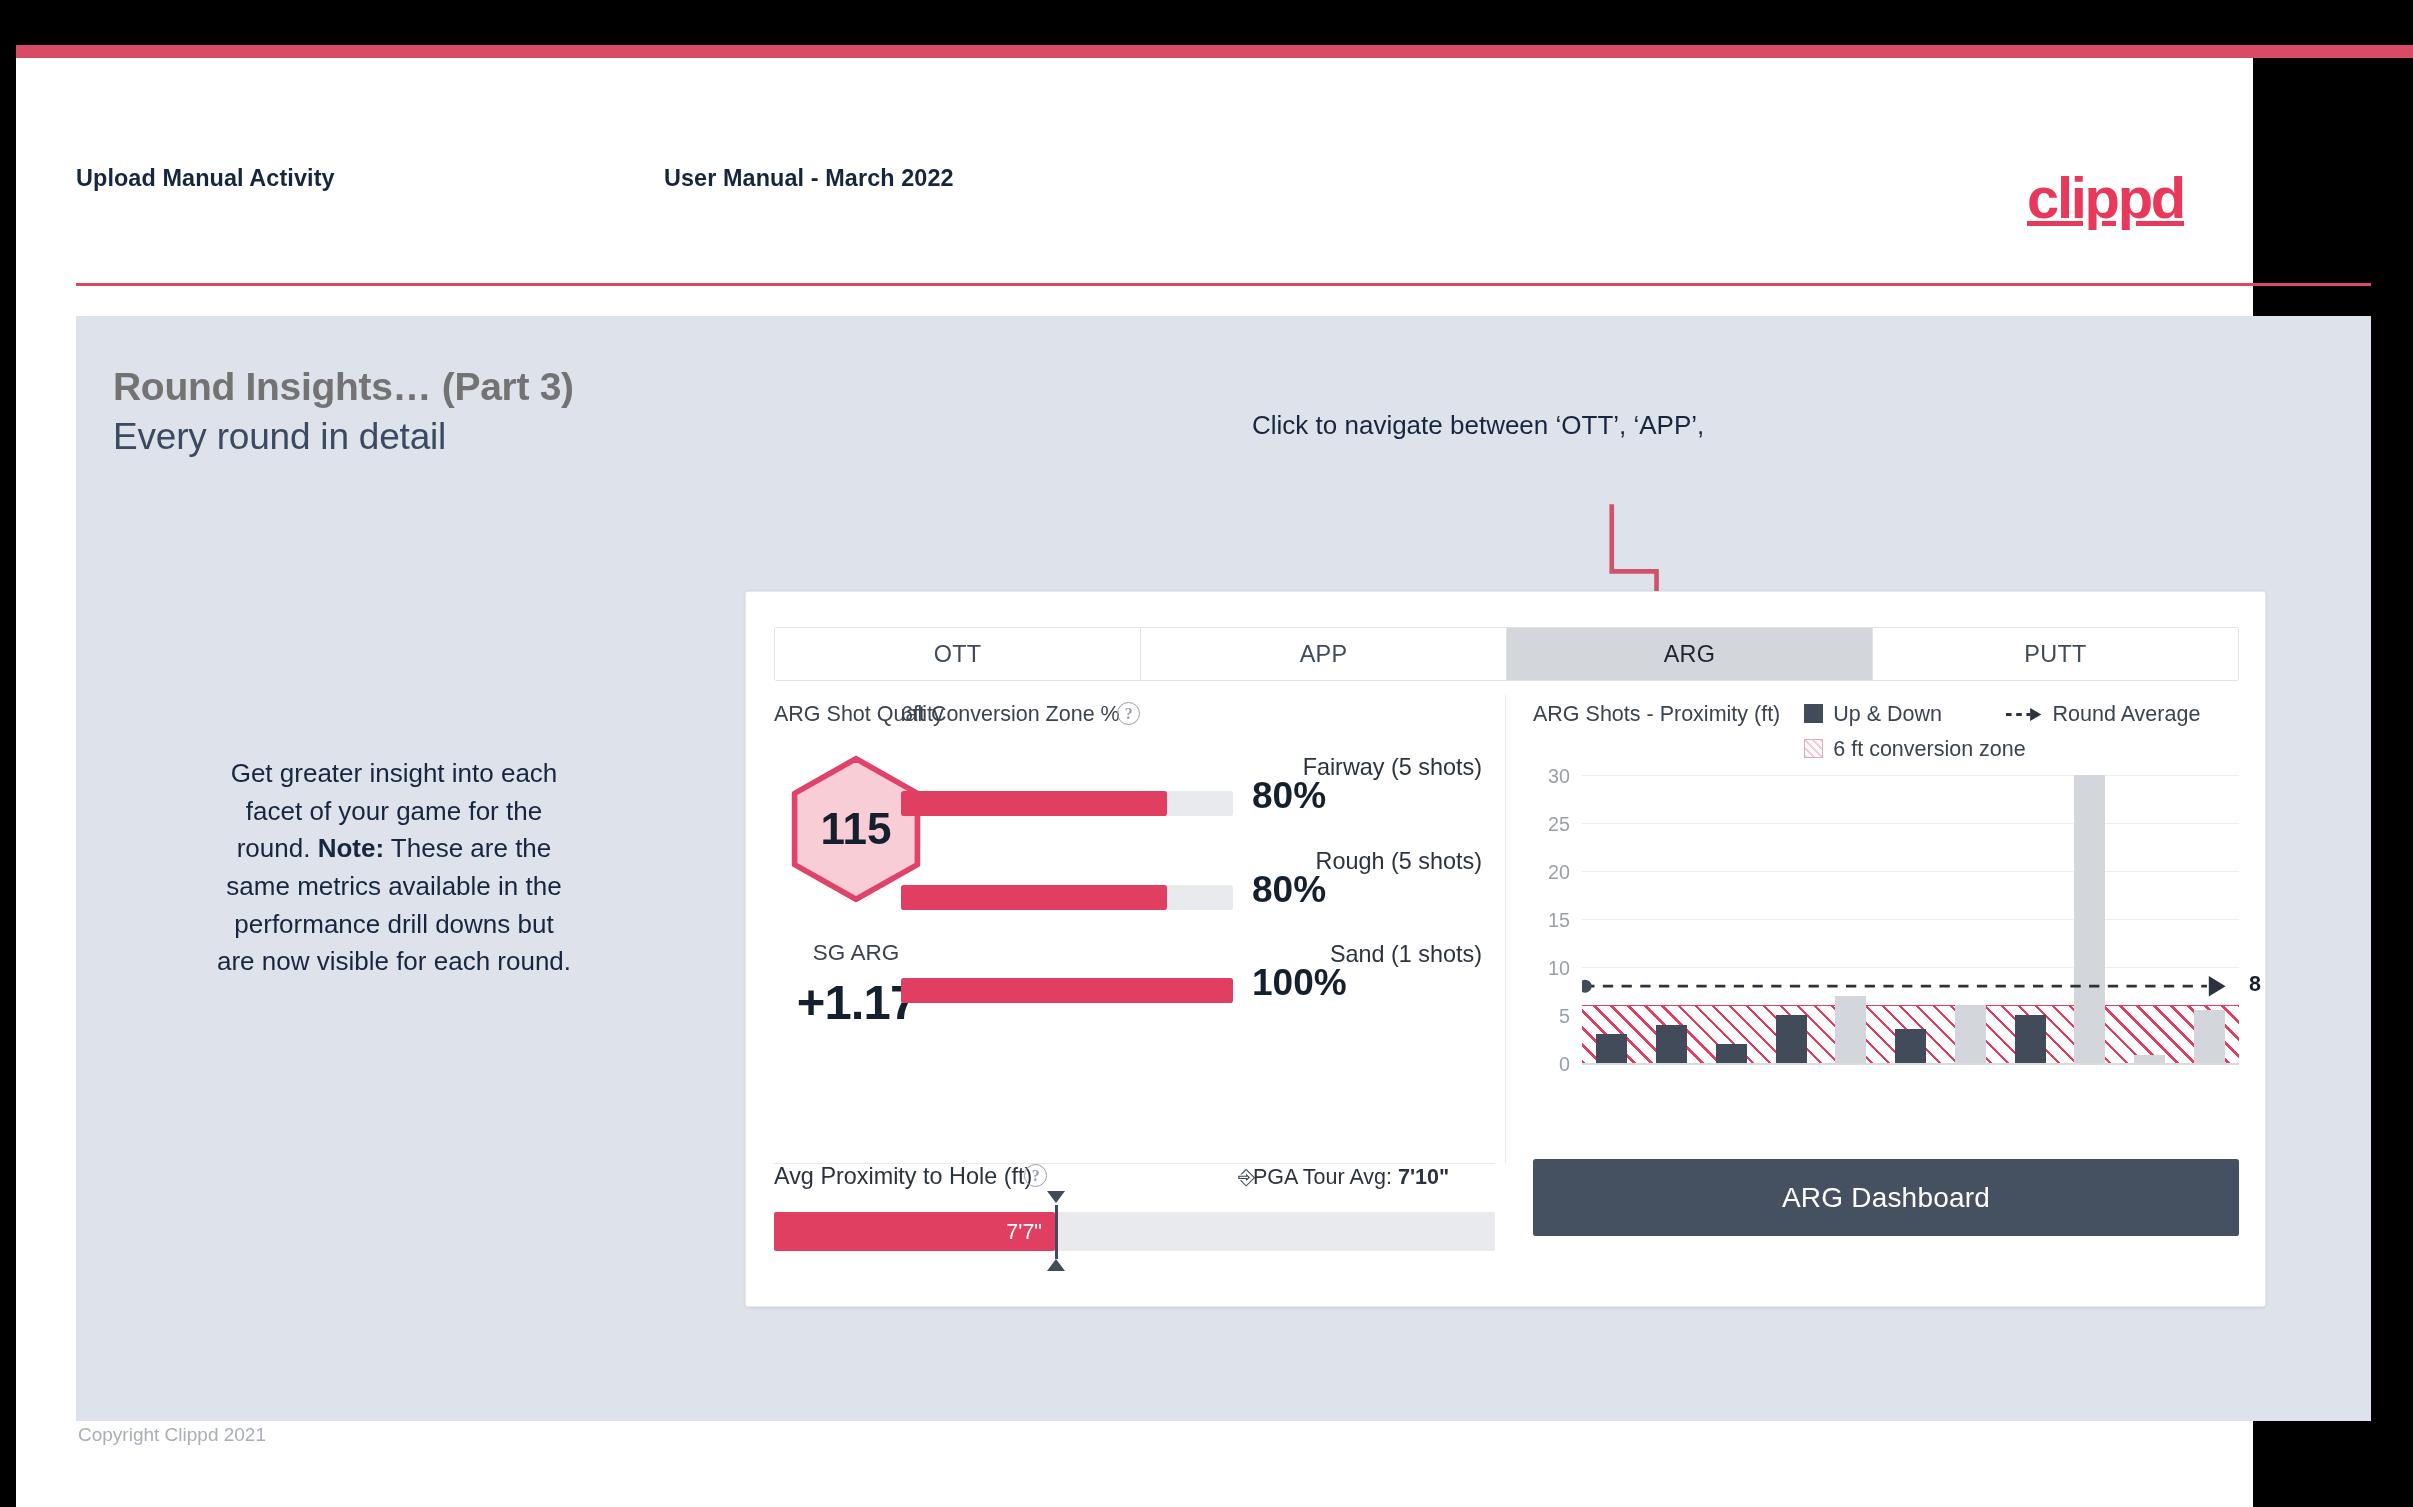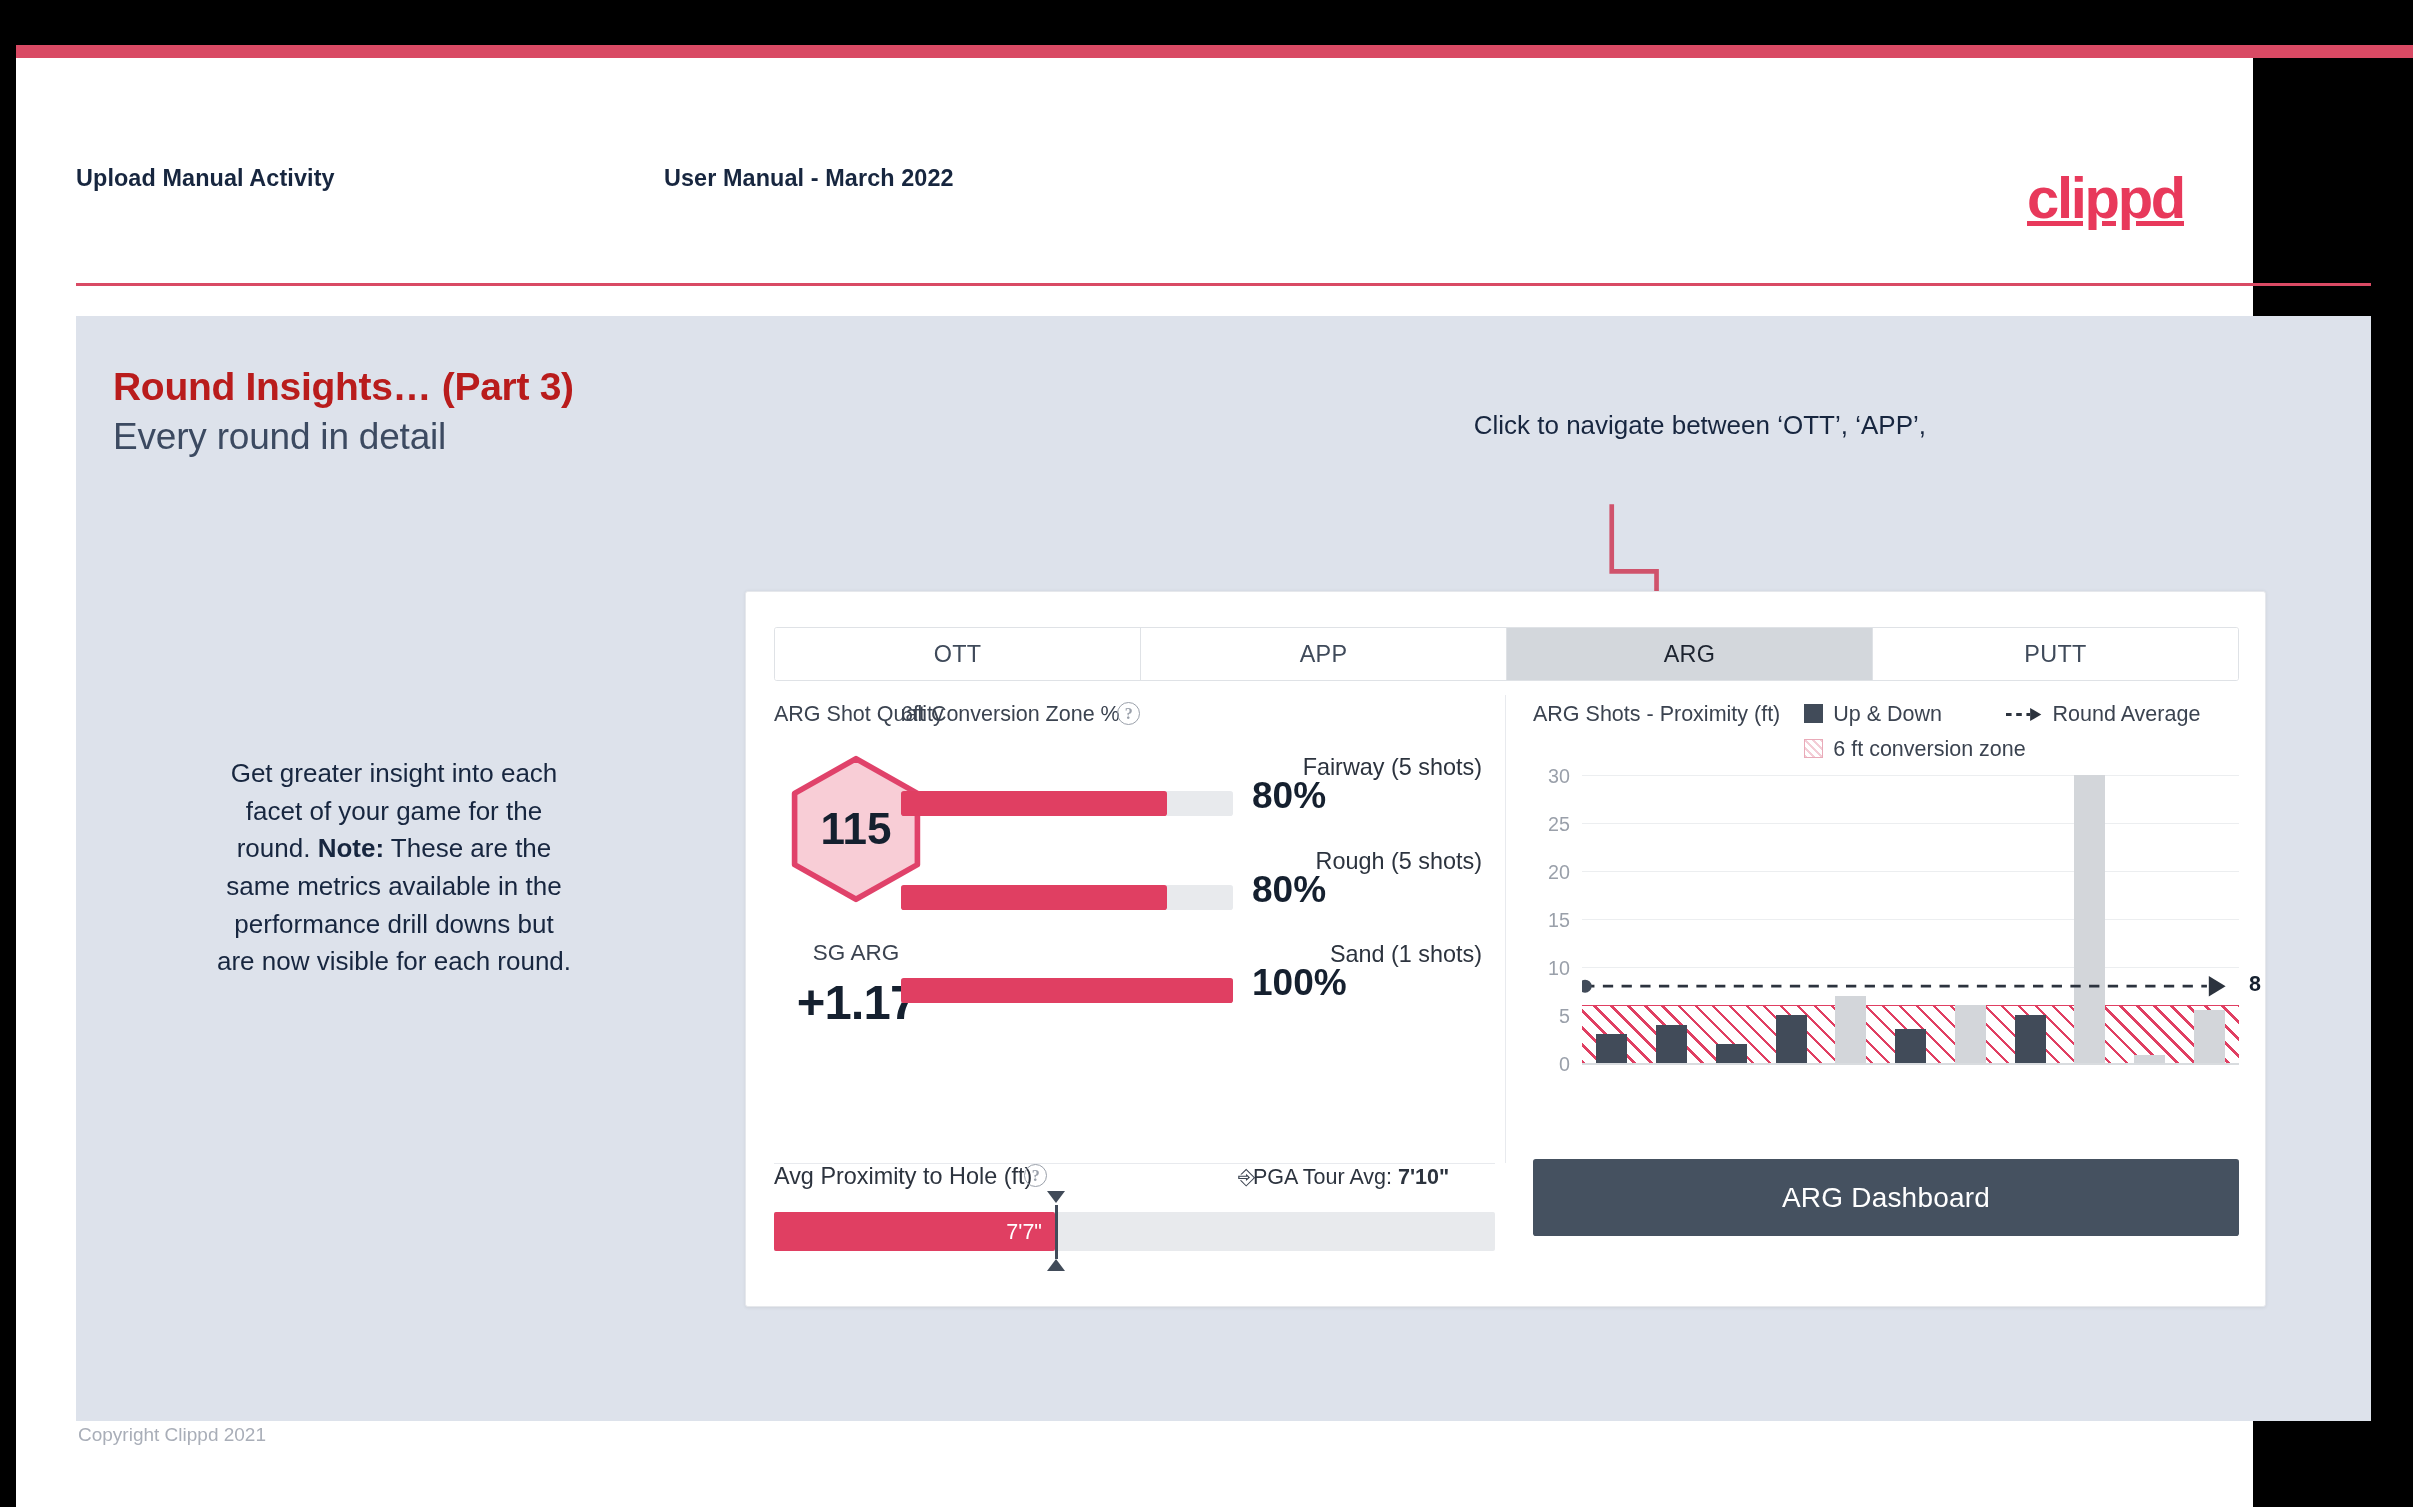--- a/index.html
+++ b/index.html
@@ -44,32 +44,32 @@
     width: 2295px; height: 1105px;
     background: #dde2eb;
   }
   .footer {
     position: absolute; left: 62px; top: 1379px;
     font-size: 19px; color: #a9aeb8;
   }
   
   .title {
     position: absolute; left: 97px; top: 320px;
-    font-size: 39px; font-weight: 700; color: #b91c1c;
+    font-size: 39px; font-weight: 700; color: #737373;
     letter-spacing: -0.3px; white-space: nowrap;
   }
   .subtitle {
     position: absolute; left: 97px; top: 371px;
     font-size: 37px; font-weight: 400; color: #3c4a61;
     letter-spacing: -0.2px; white-space: nowrap;
   }
   
   .callout {
     position: absolute; left: 1236px; top: 362px;
-    width: 674px; text-align: right;
+    width: 674px; text-align: left;
     font-size: 26px; line-height: 1.42; color: #17263f;
   }
   .arrow-svg { position: absolute; left: 1592px; top: 457px; }
   
   .left-para {
     position: absolute; left: 200px; top: 710px;
     width: 356px; text-align: center;
     font-size: 26px; line-height: 1.45; color: #17263f;
   }
   .left-para b { font-weight: 700; }

